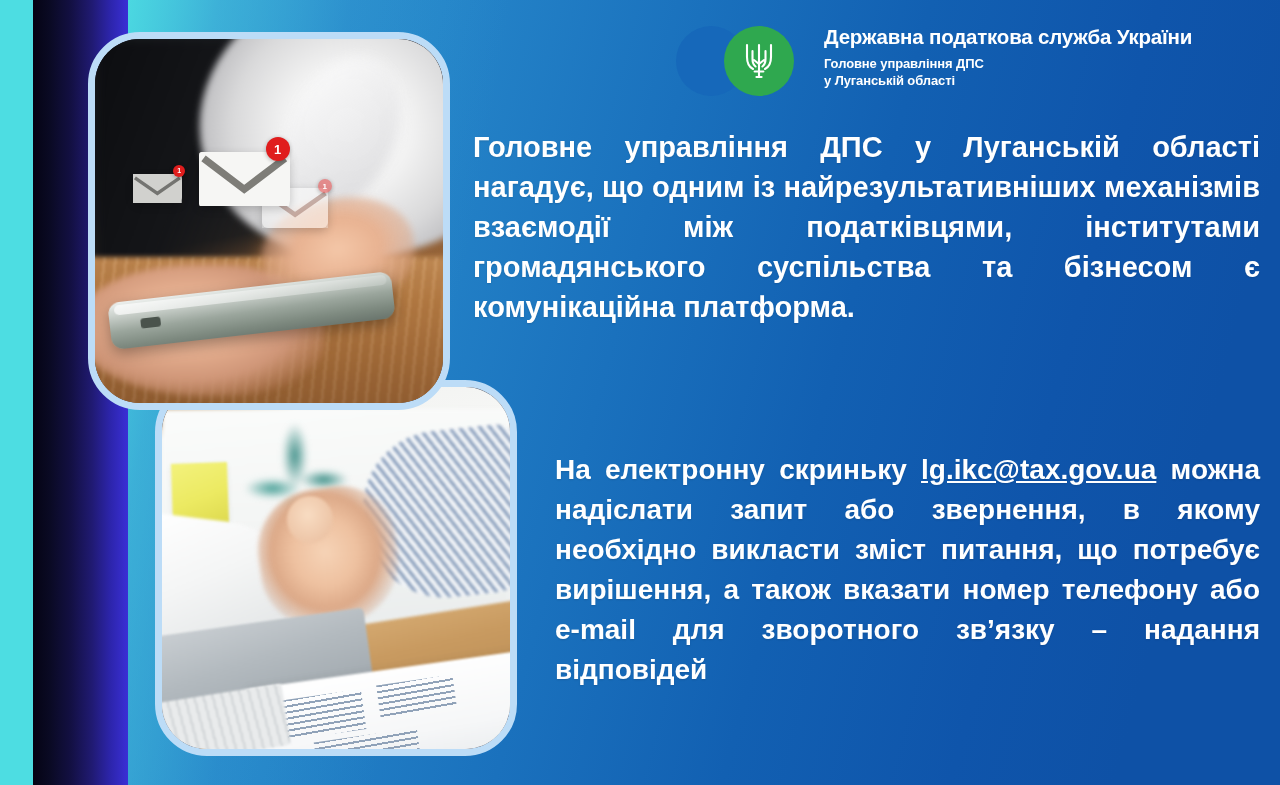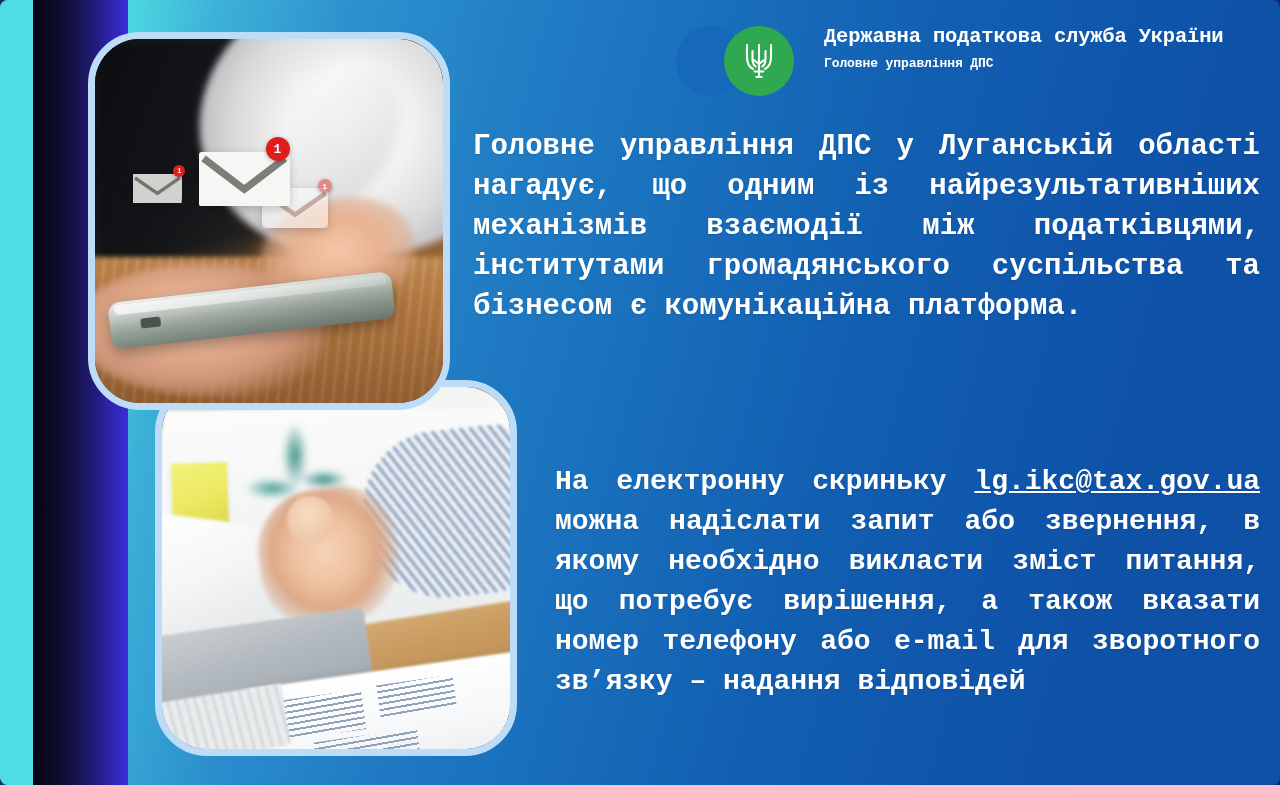--- a/index.html
+++ b/index.html
@@ -8,30 +8,29 @@
     padding: 0;
     background: #0b2b6b;
   }
   * { box-sizing: border-box; }
 
   .poster {
     position: relative;
     width: 1280px;
     height: 785px;
     overflow: hidden;
-    font-family: Liberation Mono, monospace;
+    font-family: Liberation Sans, sans-serif;
     background: linear-gradient(105deg,
         #3aaad8 0px,
         #2f94d0 210px,
         #2585c9 430px,
         #1a71bd 680px,
         #1260b2 900px,
         #0f55ab 1120px,
         #0e51a6 1280px);
-    border-radius: 8px;
   }
 
   
   .strip-cyan {
     position: absolute;
     left: 0; top: 0;
     width: 33px; height: 785px;
     background: #4ddde2;
   }
   .strip-dark {
@@ -364,21 +363,21 @@
     text-justify: inter-word;
     text-shadow: 0 1px 2px rgba(0,0,0,0.12);
   }
   .block-1 {
     left: 473px; top: 127px;
     width: 787px;
     font-size: 29px;
     line-height: 1.38;
   }
   .block-2 {
-    left: 555px; top: 462px;
+    left: 555px; top: 450px;
     width: 705px;
     font-size: 28px;
     line-height: 1.43;
   }
   .email-link { text-decoration: underline; color: #ffffff; }
 </style>
 </head>
 <body>
 
 <div class="poster">
@@ -401,20 +400,21 @@
             <path d="M13 21 L18 25 L23 21"></path>
             <path d="M13.6 32.5 L22.4 32.5"></path>
             <path d="M15.4 38 L20.6 38"></path>
           </g>
         </svg>
       </div>
     </div>
     <div class="org-text">
       <div class="org-line-1">Державна податкова служба України</div>
       <div class="org-line-2">Головне управління ДПС</div>
+      <div class="org-line-3">у Луганській області</div>
     </div>
   </div>
 
   <div class="photo-card photo-top">
     <div class="photo-inner">
       <div class="p1-bg"></div>
       <div class="p1-dark-left"></div>
       <div class="p1-sleeve"></div>
       <div class="p1-sleeve-fold"></div>
       <div class="p1-table"></div>

